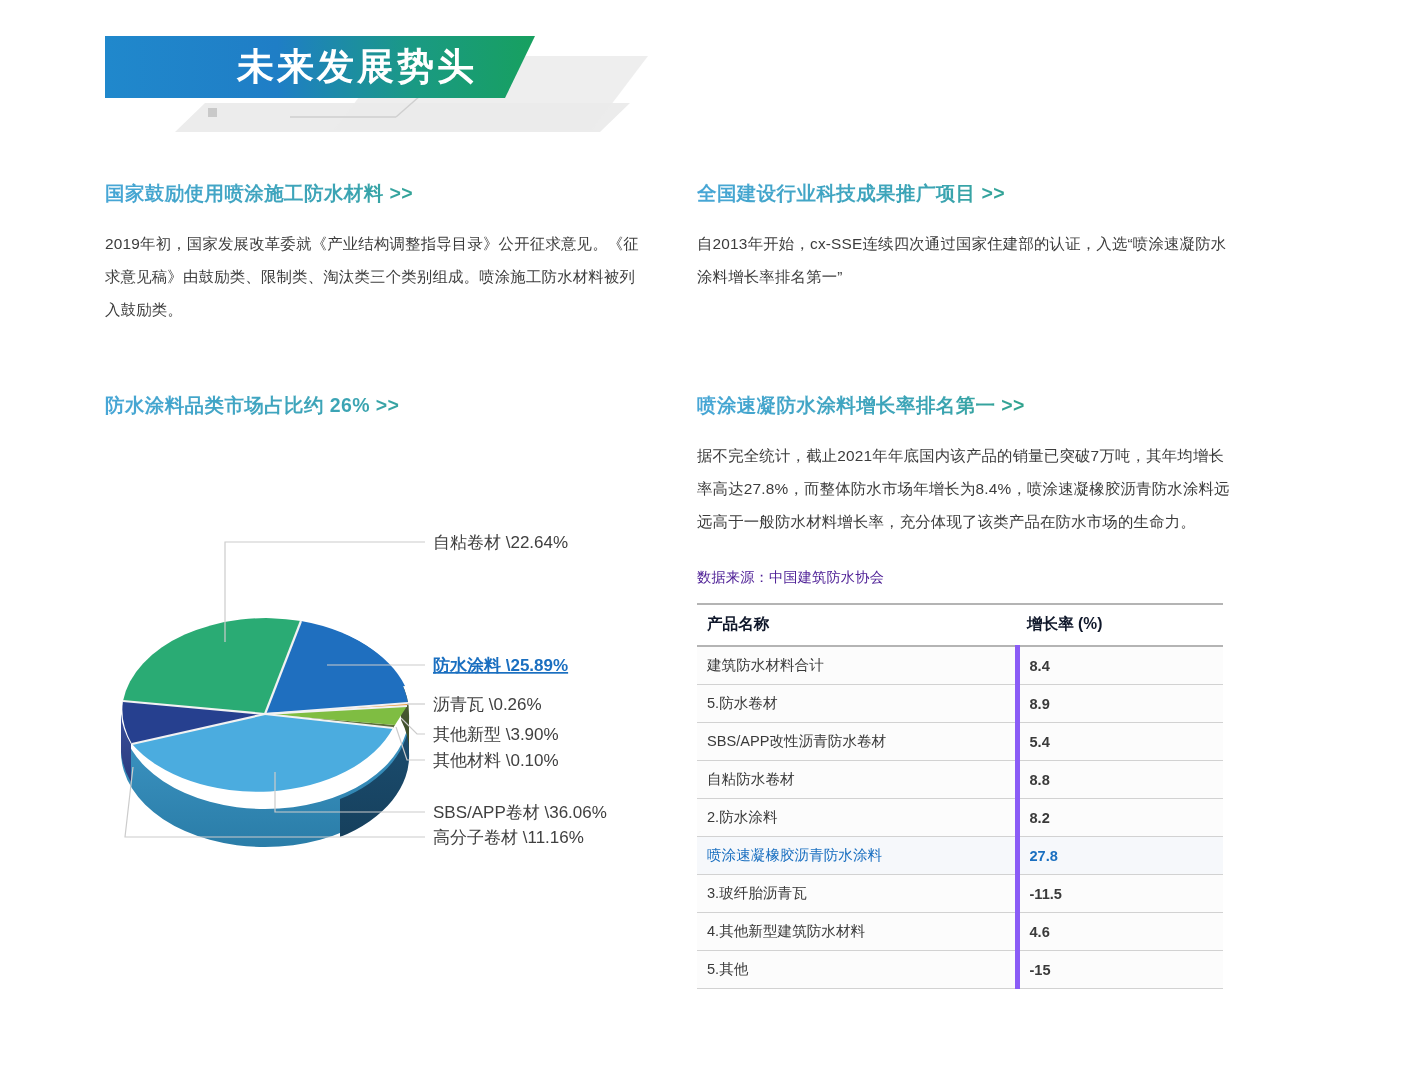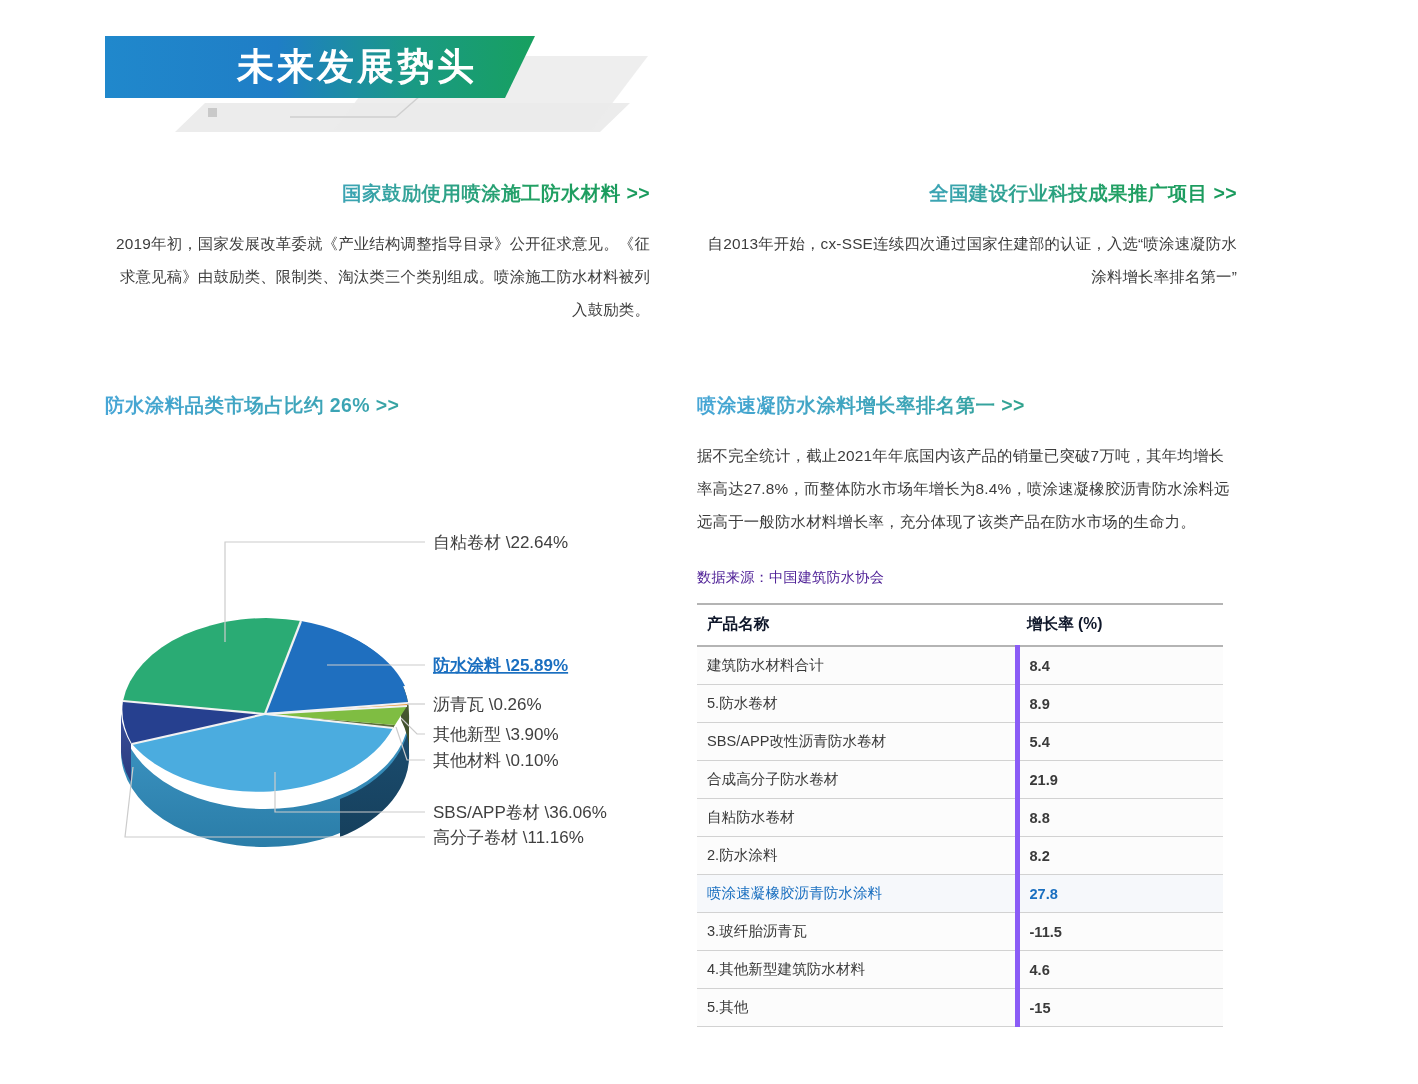--- a/index.html
+++ b/index.html
@@ -23,21 +23,21 @@
     display:flex; align-items:center; justify-content:flex-end;
     padding-right:58px;
     color:#ffffff;
     font-size:37px;
     font-weight:bold;
     letter-spacing:3px;
     white-space:nowrap;
   }
 
   
-  .col { position:absolute;text-align:right; }
+  .col { position:absolute; }
   #col-left  { left:105px; width:545px; top:180px; }
   #col-right { left:697px; width:540px; top:180px; }
 
   .sec-heading {
     font-size:19.5px;
     font-weight:bold;
     letter-spacing:0.4px;
     background:linear-gradient(90deg,#47a6d6 0%,#3ba4b2 45%,#22a063 78%,#189a5c 100%);
     -webkit-background-clip:text;
     background-clip:text;
@@ -241,24 +241,20 @@
         </tr>
         <tr>
           <td class="c-name">5.防水卷材</td>
           <td class="c-val">8.9</td>
         </tr>
         <tr>
           <td class="c-name">SBS/APP改性沥青防水卷材</td>
           <td class="c-val">5.4</td>
         </tr>
         <tr>
-          <td class="c-name">合成高分子防水卷材</td>
-          <td class="c-val">21.9</td>
-        </tr>
-        <tr>
           <td class="c-name">自粘防水卷材</td>
           <td class="c-val">8.8</td>
         </tr>
         <tr>
           <td class="c-name">2.防水涂料</td>
           <td class="c-val">8.2</td>
         </tr>
         <tr class="hl">
           <td class="c-name">喷涂速凝橡胶沥青防水涂料</td>
           <td class="c-val">27.8</td>

